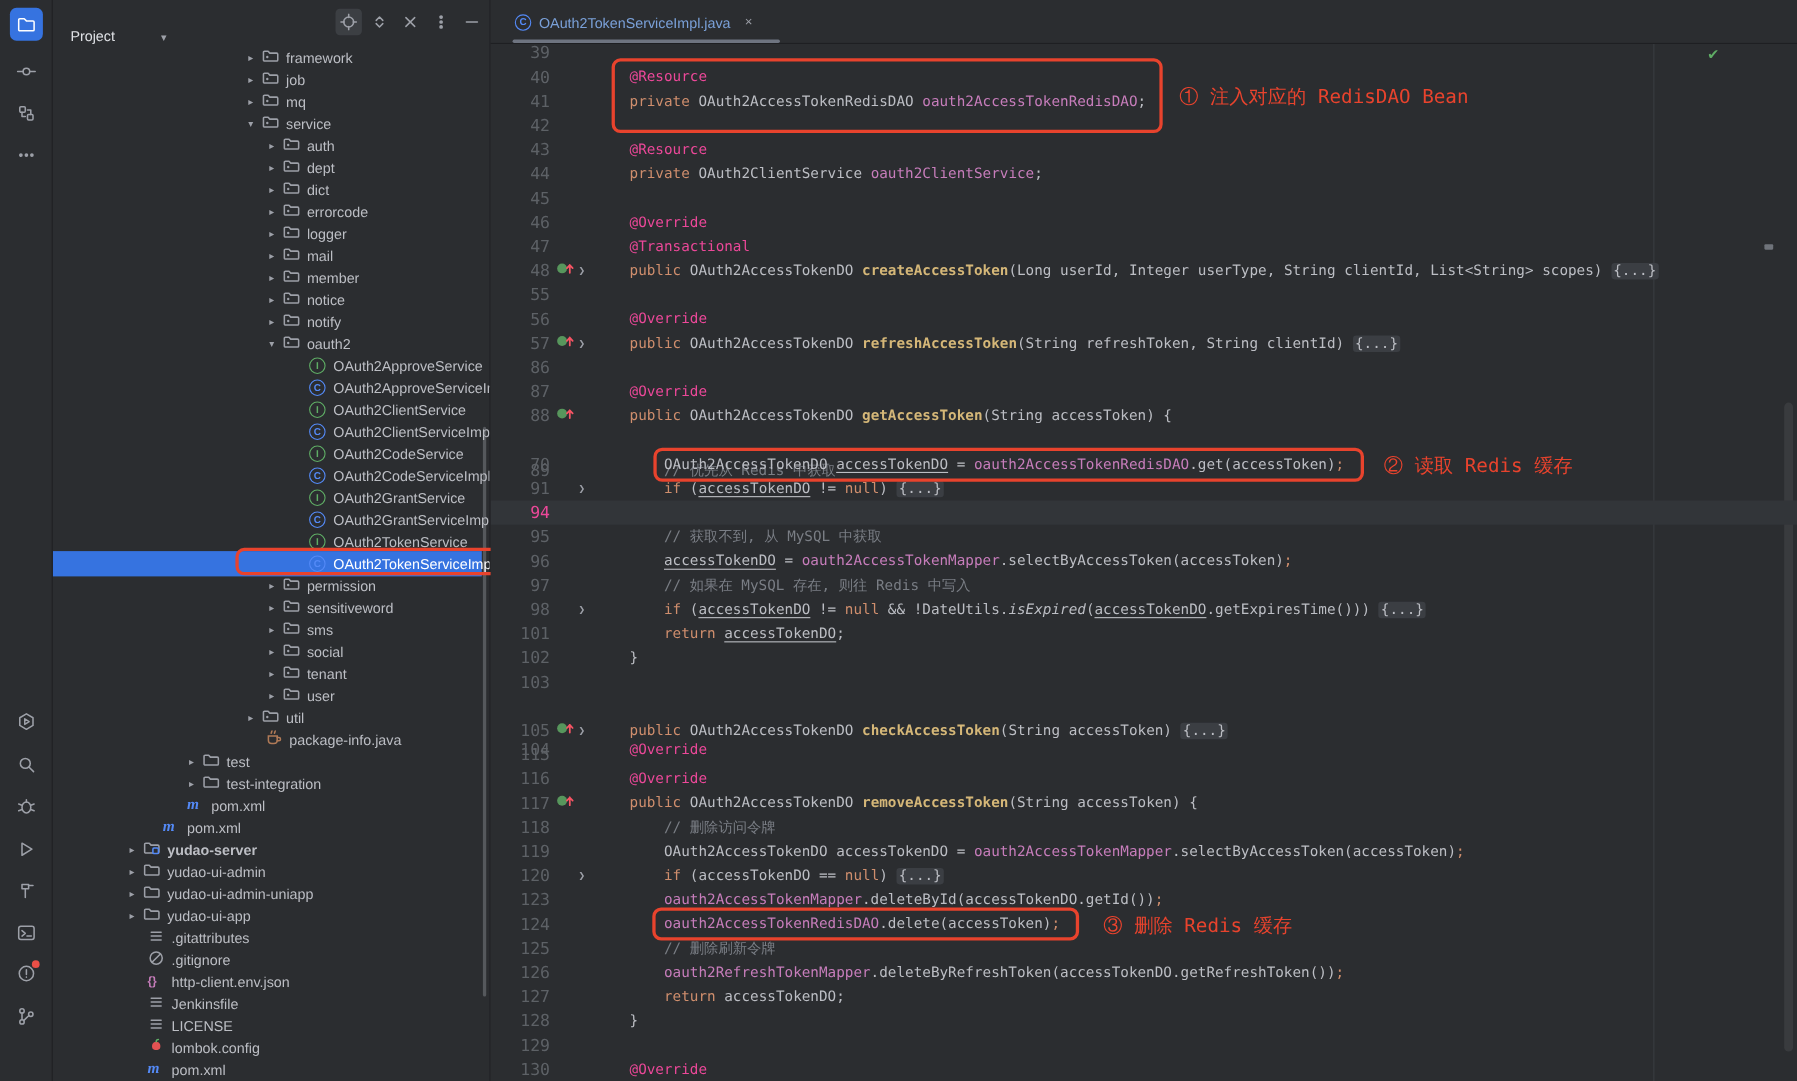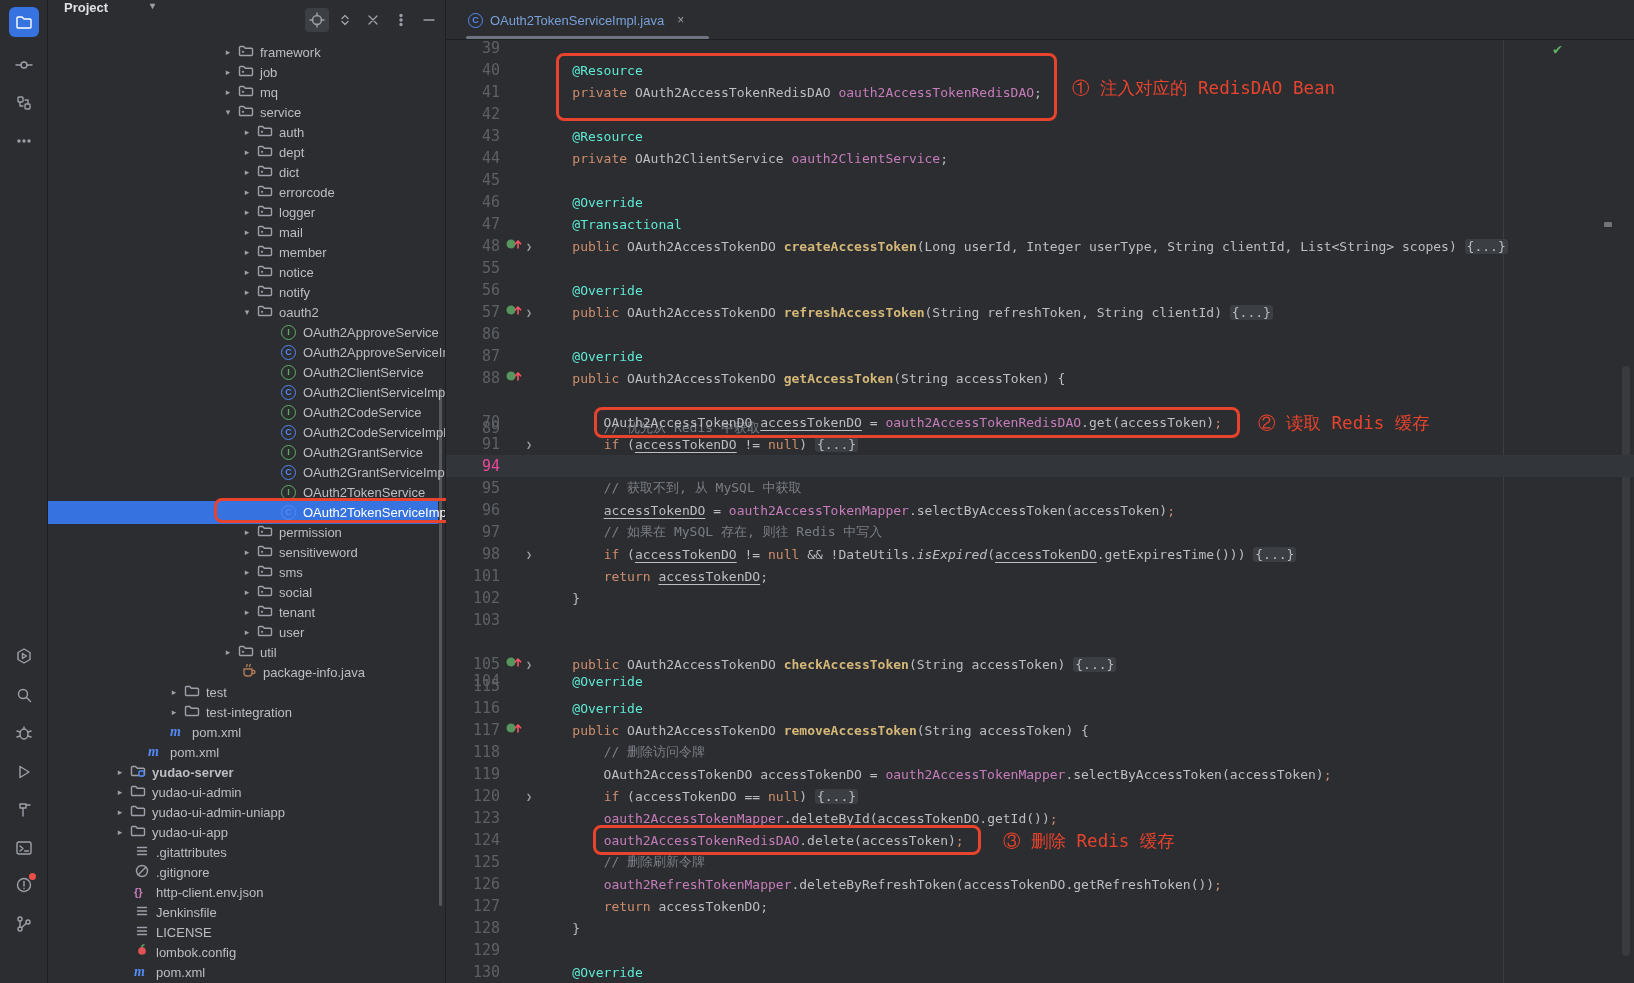--- a/index.html
+++ b/index.html
@@ -13,22 +13,22 @@
   .rail-btn { position:absolute; left:9px; width:30px; height:30px; border-radius:6px;
     display:flex; align-items:center; justify-content:center; color:#9da0a8; }
   .rail-btn.active { background:#3673e0; color:#fff; }
   .rail-btn svg { display:block; }
   .badge-dot { position:absolute; top:3px; right:3px; width:7px; height:7px;
     border-radius:50%; background:#eb4f47; }
 
   
   .panel { width:398px; height:100%; background:#2b2d30; border-right:1px solid #1e1f22;
            position:relative; flex:none; }
-  .panel-header { height:40px; display:flex; align-items:flex-start; padding-left:16px;
-    color:#dfe1e5; font-size:13px; font-weight:bold; position:relative;gap:36px; }
+  .panel-header { height:40px; display:flex; align-items:flex-end; padding-left:16px;
+    color:#dfe1e5; font-size:13px; font-weight:normal; position:relative;gap:36px; }
   .panel-title-chev { color:#9da0a8; margin-left:6px; font-size:10px; }
   .ph-icons { position:absolute; right:4px; top:8px; display:flex; gap:4px; }
   .ph-icon { width:24px; height:24px; display:flex; align-items:center; justify-content:center;
     color:#9da0a8; border-radius:4px; }
   .ph-icon.boxed { background:#3c3f43; }
   .tree { position:absolute; left:0; top:40px; right:0; bottom:0; overflow:hidden; }
   .trow { position:absolute; height:20px; display:flex; align-items:center;
     font-size:13px; color:#bcbec4; white-space:nowrap; width:100%; }
   .trow .chev { width:20px; flex:none; color:#9da0a8; font-size:9px; text-align:center; }
   .trow .ticon { width:20px; flex:none; display:flex; align-items:center; }
@@ -59,21 +59,21 @@
   .guide { position:absolute; left:1057px; top:0; bottom:0; width:1px; background:#3a3d41; }
   .cur-line { position:absolute; left:0; right:0; height:22px; background:#323539; }
   .cline { position:absolute; left:0; right:0; height:22px; display:flex; align-items:center; }
   .lnum { position:absolute; left:0; width:54px; text-align:right; color:#5d6166;
     font-size:15px; }
   .lnum.cur { color:#ec4899; }
   .gmark { position:absolute; left:60px; top:3px; }
   .gfold { position:absolute; left:80px; color:#9da0a8; font-size:10px; }
   .ctext { position:absolute; left:95px; white-space:pre; color:#bcbec4; }
   .s-kw { color:#cf8e6d; }
-  .s-ann { color:#5eead4; }
+  .s-ann { color:#ec4899; }
   .s-fld { color:#c77dbb; }
   .s-def { color:#d5b778; font-weight:bold; }
   .s-cmt { color:#7a7e85; }
   .s-u { text-decoration:underline; text-underline-offset:3px; }
   .s-it { font-style:italic; }
   .s-fold { background:#3b3e43; border-radius:3px; padding:0 2px; color:#bcbec4; }
   .redbox { position:absolute; border:3px solid #e8432d; border-radius:8px; z-index:5; }
   .callout { position:absolute; color:#e8432d; font-size:17.5px; white-space:nowrap; z-index:6; }
   .check { position:absolute; color:#5fad65; font-size:15px; font-weight:bold; }
   .stripe-tick { position:absolute; width:8px; height:5px; background:#6f737a; border-radius:1px; }

